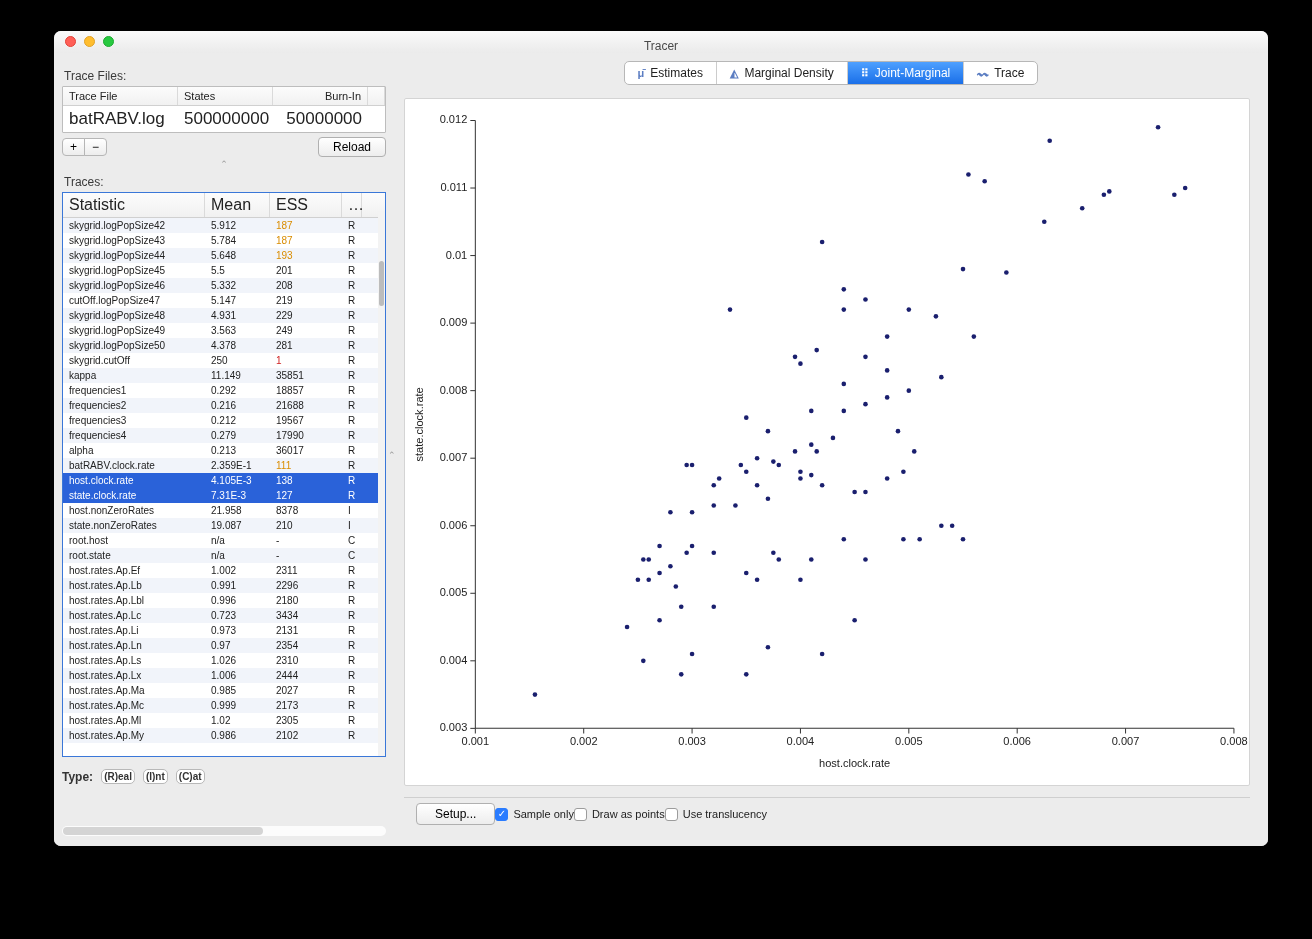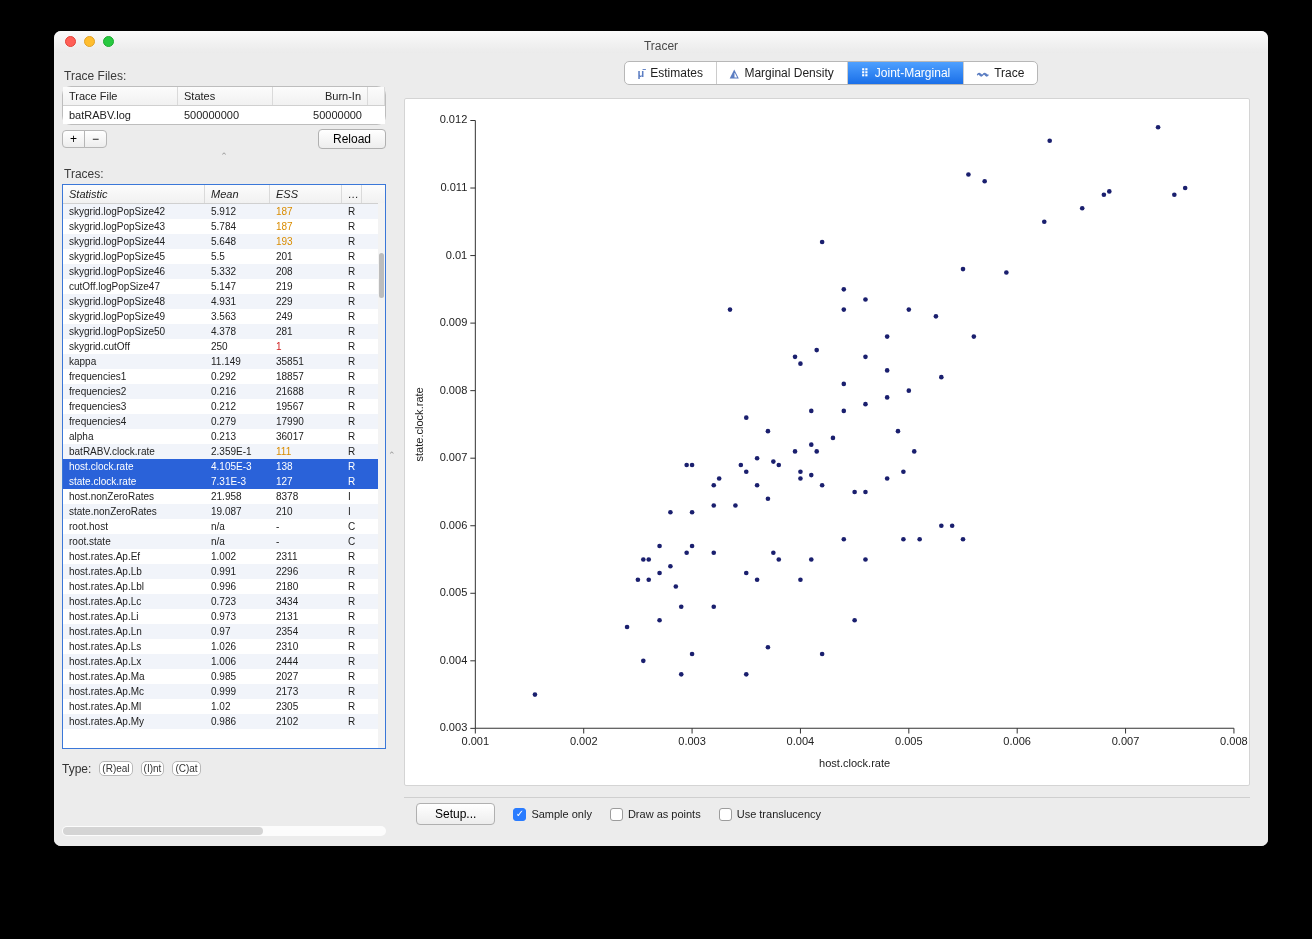--- a/index.html
+++ b/index.html
@@ -9,69 +9,69 @@
 .traffic { position: absolute; left: 11px; top: 5px; display: flex; gap: 8px; }
 .tl { width: 11px; height: 11px; border-radius: 50%; }
 .tl.red { background: #ff5f57; border: 0.5px solid #e24238; }
 .tl.yel { background: #ffbd2e; border: 0.5px solid #e1a125; }
 .tl.grn { background: #28c940; border: 0.5px solid #1daa31; }
 .titlebar .title { margin: 0 auto; font-size: 12px; color: #4a4a4a; }
 .content { position: absolute; top: 22px; bottom: 0; left: 0; right: 0; background: #ececec; }
 .leftpane { position: absolute; left: 0; top: 0; width: 340px; bottom: 0; padding: 10px 8px 0 8px; }
 .rightpane { position: absolute; left: 340px; right: 0; top: 0; bottom: 0; }
 .section-label { font-size: 12px; color: #3a3a3a; margin: 6px 0 3px 2px; }
-.file-table { border: 1px solid #bdbdbd; background: #fff; border-radius: 9px; }
+.file-table { border: 1px solid #bdbdbd; background: #fff; border-radius: 1px; }
 .file-table .hdr { display: flex; font-size: 11px; background: linear-gradient(#fcfcfc,#f1f1f1); border-bottom: 1px solid #d0d0d0; }
 .file-table .hdr > div { padding: 3px 6px; border-right: 1px solid #dadada; }
-.file-table .row { display: flex; font-size: 11px; background: #fff; }
+.file-table .row { display: flex; font-size: 17px; background: #fff; }
 .file-table .row > div { padding: 3px 6px; }
 .c-file { width: 115px; }
 .c-states { width: 95px; text-align: left; }
 .c-burn { width: 95px; text-align: right; }
 .c-sp { flex: 1; }
 .toolbar-row { display: flex; align-items: center; margin-top: 4px; gap: 0; }
 .btn-small { background: linear-gradient(#fff,#ededed); border: 1px solid #b6b6b6; border-radius: 4px; padding: 1px 7px; font-size: 12px; cursor: pointer; height: 18px; line-height: 14px; }
 .btn-small + .btn-small { margin-left: -1px; border-top-left-radius: 0; border-bottom-left-radius: 0; }
 .btn-small:first-child { border-top-right-radius: 0; border-bottom-right-radius: 0; }
 .btn-reload { margin-left: auto; background: linear-gradient(#fff,#ededed); border: 1px solid #b0b0b0; border-radius: 4px; padding: 2px 14px; font-size: 12px; cursor: pointer; }
 .handle { text-align: center; color: #999; font-size: 9px; margin-top: 2px; user-select: none; }
 .traces-table { border: 1px solid #3a77d8; background: #fff; position: relative; height: 565px; overflow: hidden; }
-.traces-table .thdr { display: flex; font-size: 11px; background: linear-gradient(#fcfcfc,#f1f1f1); border-bottom: 1px solid #d0d0d0; position: sticky; top: 0; font-style: italic; }
+.traces-table .thdr { display: flex; font-size: 16px; background: linear-gradient(#fcfcfc,#f1f1f1); border-bottom: 1px solid #d0d0d0; position: sticky; top: 0; }
 .traces-table .thdr > div { padding: 3px 6px; border-right: 1px solid #dadada; }
 .tc-stat { width: 142px; }
 .tc-mean { width: 65px; }
 .tc-ess { width: 72px; }
 .tc-type { width: 20px; }
 .traces-body { overflow: hidden; height: 546px; }
 .trow { display: flex; font-size: 10px; height: 15px; line-height: 15px; }
 .trow.alt { background: #f1f4fa; }
 .trow > div { padding: 0 6px; overflow: hidden; white-space: nowrap; }
 .trow.sel { background: #2a62d9; color: #fff; }
 .trow.sel .ess-warn { color: #fff !important; }
 .ess-warn { color: #d98c00; }
 .ess-bad { color: #d02020; }
 .scroll-track { position: absolute; right: 0; top: 18px; bottom: 0; width: 7px; background: #f3f3f3; }
 .scroll-thumb { position: absolute; left: 1px; width: 5px; top: 50px; height: 45px; background: #bcbcbc; border-radius: 3px; }
-.type-footer { display: flex; align-items: center; gap: 8px; margin-top: 12px; font-size: 12px; color: #333; }
+.type-footer { display: flex; align-items: center; gap: 8px; margin-top: 12px; font-size: 12px; color: #333; font-weight: bold; }
 .type-token { font-size: 10px; border: 1px solid #b8b8b8; border-radius: 5px; padding: 1px 2px; background: #fff; cursor: pointer; }
 .bottom-scroll { position: absolute; left: 8px; right: 8px; bottom: 10px; height: 10px; background: #fcfcfc; border-radius: 5px; }
 .bottom-scroll .bt { position: absolute; left: 1px; top: 1px; width: 200px; height: 8px; background: #d4d4d4; border-radius: 4px; }
 
 
 .tabs-row { display: flex; justify-content: center; padding: 8px 0 4px 0; }
 .tabgroup { display: inline-flex; border: 1px solid #b7b7b7; border-radius: 5px; background: #fff; overflow: hidden; }
 .tab { display: flex; align-items: center; gap: 6px; padding: 3px 13px; font-size: 12px; border-right: 1px solid #ccc; cursor: pointer; }
 .tab:last-child { border-right: none; }
 .tab.active { background: linear-gradient(#4ea0ff,#1a6fe8); color: #fff; }
 .tab.active .ic { color: #fff; }
 .ic { font-size: 11px; color: #5b7dc2; font-weight: bold; }
 .plot-wrap { position: absolute; left: 10px; right: 18px; top: 45px; bottom: 60px; background: #fff; border: 1px solid #d4d4d4; border-radius: 2px; }
 .plot-svg { width: 100%; height: 100%; display: block; }
 .plot-svg text { font-family: inherit; font-size: 11px; fill: #222; }
-.footer-bar { position: absolute; left: 10px; right: 18px; bottom: 16px; height: 30px; border-top: 1px solid #cfcfcf; display: flex; align-items: center; gap: 18px; padding: 16px 12px; background: #ececec; }
+.footer-bar { position: absolute; left: 10px; right: 18px; bottom: 16px; height: 30px; border-top: 1px solid #cfcfcf; display: flex; align-items: center; padding: 16px 12px; background: #ececec; }
 .btn-setup { background: linear-gradient(#fff,#ededed); border: 1px solid #b0b0b0; border-radius: 4px; padding: 3px 18px; font-size: 12px; cursor: pointer; }
 .cb-row { display: flex; align-items: center; gap: 5px; font-size: 11px; }
 .cb { width: 13px; height: 13px; border: 1px solid #9c9c9c; border-radius: 3px; background: #fff; display: inline-flex; align-items: center; justify-content: center; }
 .cb.checked { background: #2a7cff; border-color: #2a7cff; }
 .cb.checked::after { content: "✓"; color: #fff; font-size: 10px; line-height: 10px; }
 .right-handle { position: absolute; left: -6px; top: 50%; color: #999; font-size: 9px; }
 </style>
 </head>
 <body>
 

